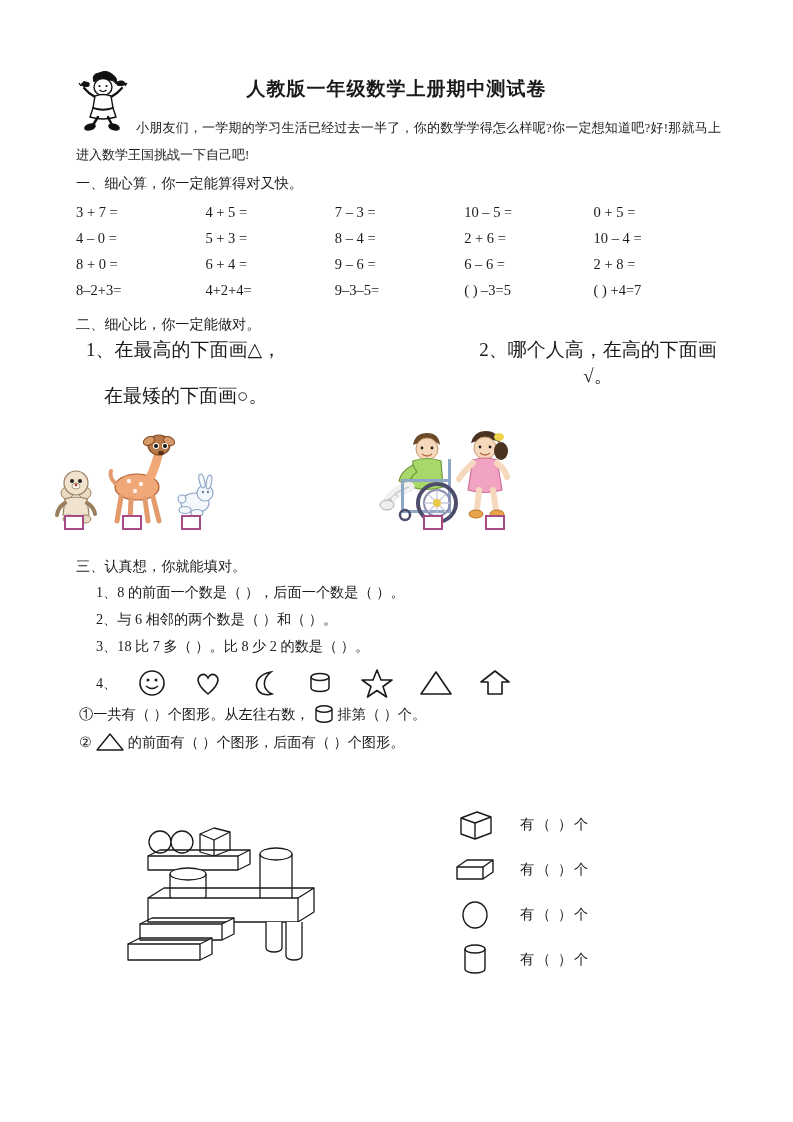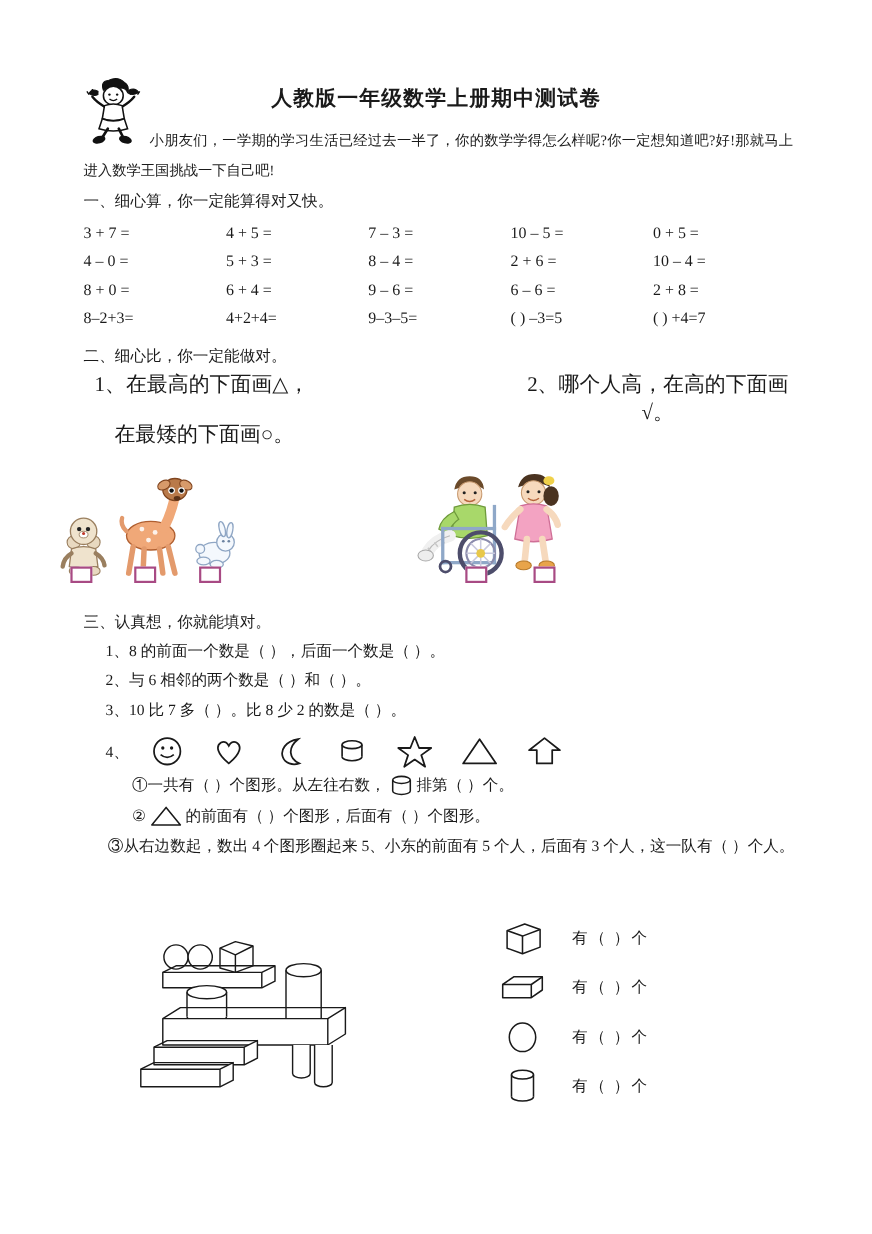--- a/index.html
+++ b/index.html
@@ -150,21 +150,21 @@
     gap: 26px;
     height: 34px;
   }
   .shape-row .lead {
     font-size: 14.2px;
     margin-right: -6px;
   }
   .sub-line {
     font-size: 14.2px;
     line-height: 28px;
-    padding-left: 120px;
+    padding-left: 79px;
     display: flex;
     align-items: center;
     flex-wrap: wrap;
   }
   .sub-para {
     font-size: 14.2px;
     line-height: 28px;
     padding-left: 76px;
     padding-right: 70px;
     text-align: justify;
@@ -401,21 +401,21 @@
       </svg>
       <span class="ansbox" style="left:48px;  top:100px;"></span>
       <span class="ansbox" style="left:110px; top:100px;"></span>
     </div>
   </div>
 
   <div class="sec-h" style="margin-top:18px;">三、认真想，你就能填对。</div>
 
   <div class="fill-line">1、8 的前面一个数是（    ），后面一个数是（     ）。</div>
   <div class="fill-line">2、与 6 相邻的两个数是（     ）和（     ）。</div>
-  <div class="fill-line">3、10 比 7 多（      ）。比 8 少 2 的数是（      ）。</div>
+  <div class="fill-line">3、18 比 7 多（      ）。比 8 少 2 的数是（      ）。</div>
 
   <div class="shape-row">
     <span class="lead">4、</span>
 
     <span>
       <svg width="30" height="30" viewBox="0 0 30 30">
         <circle cx="15" cy="15" r="12" fill="none" stroke="#1a1a1a" stroke-width="1.6"></circle>
         <circle cx="11" cy="12" r="1.5" fill="#1a1a1a"></circle>
         <circle cx="19" cy="12" r="1.5" fill="#1a1a1a"></circle>
         <path d="M9 18 q6 5 12 0" fill="none" stroke="#1a1a1a" stroke-width="1.6"></path>
@@ -476,23 +476,20 @@
   <div class="sub-line">
     <span>②</span>
     <span style="margin:0 3px;">
       <svg width="30" height="22" viewBox="0 0 30 22">
         <path d="M15 3 L28 19 L2 19 Z" fill="none" stroke="#1a1a1a" stroke-width="1.4" stroke-linejoin="round"></path>
       </svg>
     </span>
     <span>的前面有（     ）个图形，后面有（    ）个图形。</span>
   </div>
 
-  <div class="sub-para">
-    <span class="ind">③从右边数起，数出 4 个图形圈起来 5、小东的前面有 5 个人，后面有 3 个人，这一队有（     ）个人。</span>
-  </div>
 
   <div class="count-sec">
 
     <div class="solid-stack">
       <svg viewBox="0 0 210 150" width="210" height="150">
         <g fill="#ffffff" stroke="#1a1a1a" stroke-width="1.3" stroke-linejoin="round">
 
           <circle cx="42" cy="22" r="11"></circle>
           <circle cx="64" cy="22" r="11"></circle>
 

